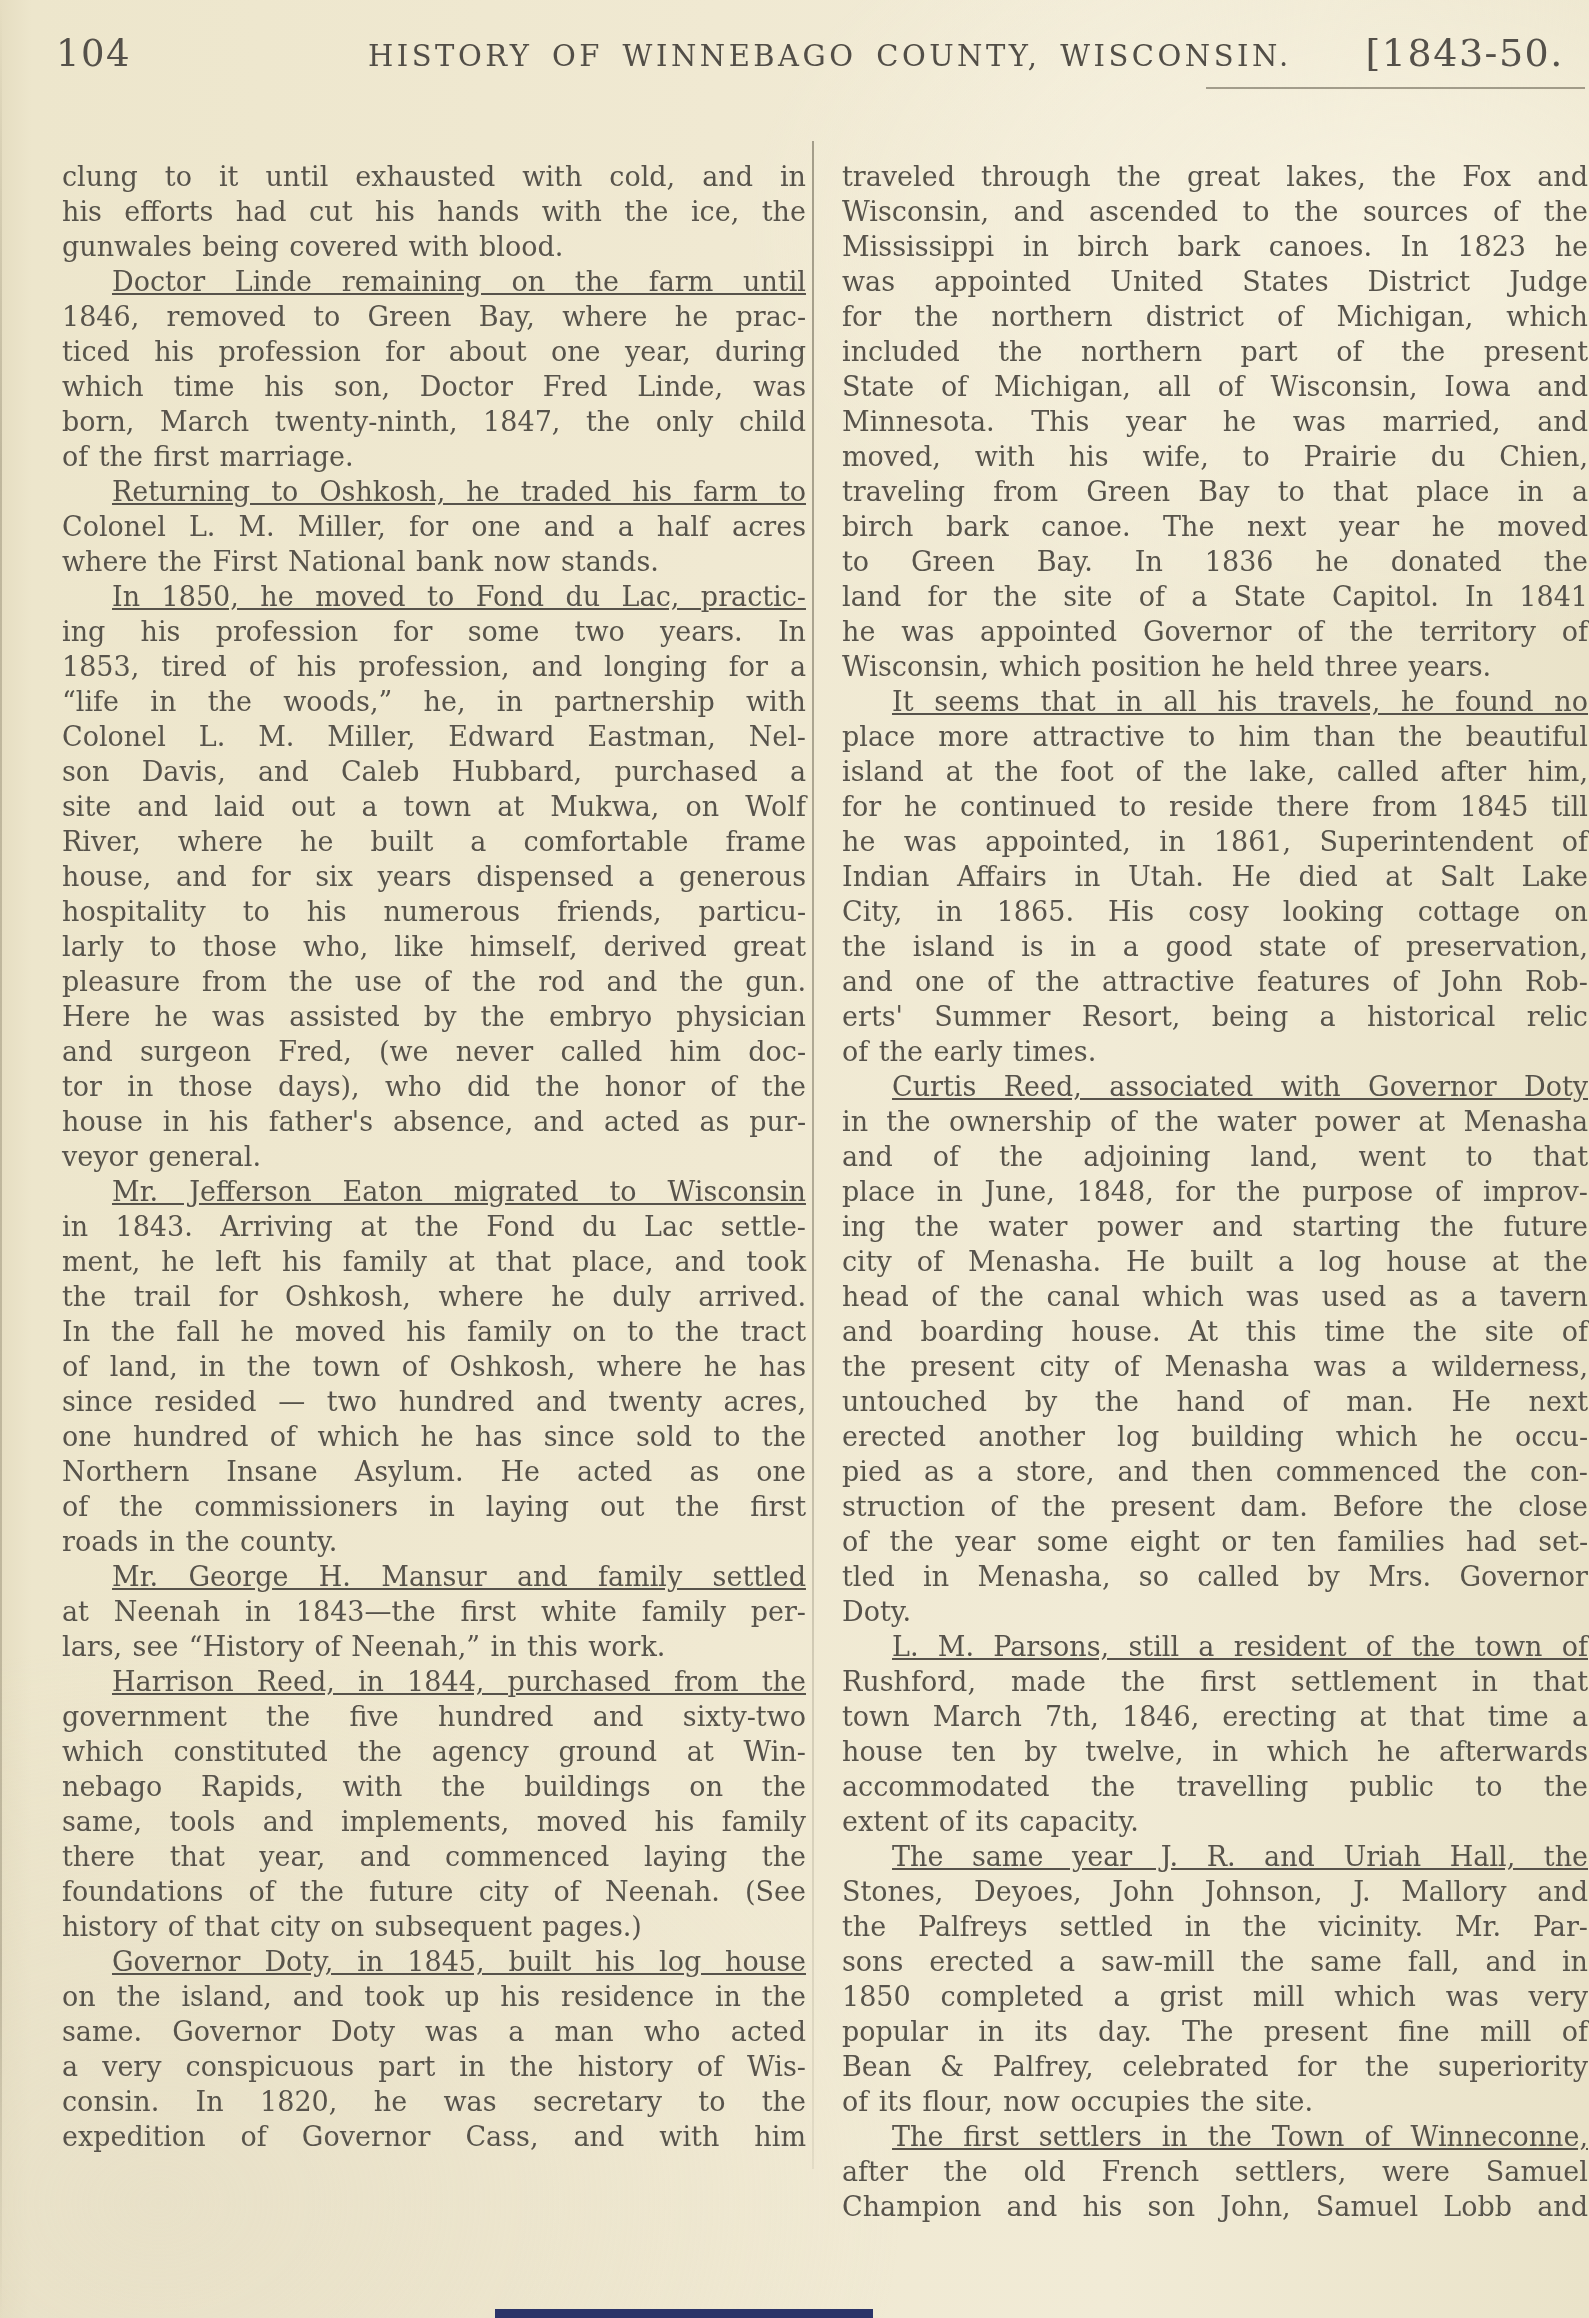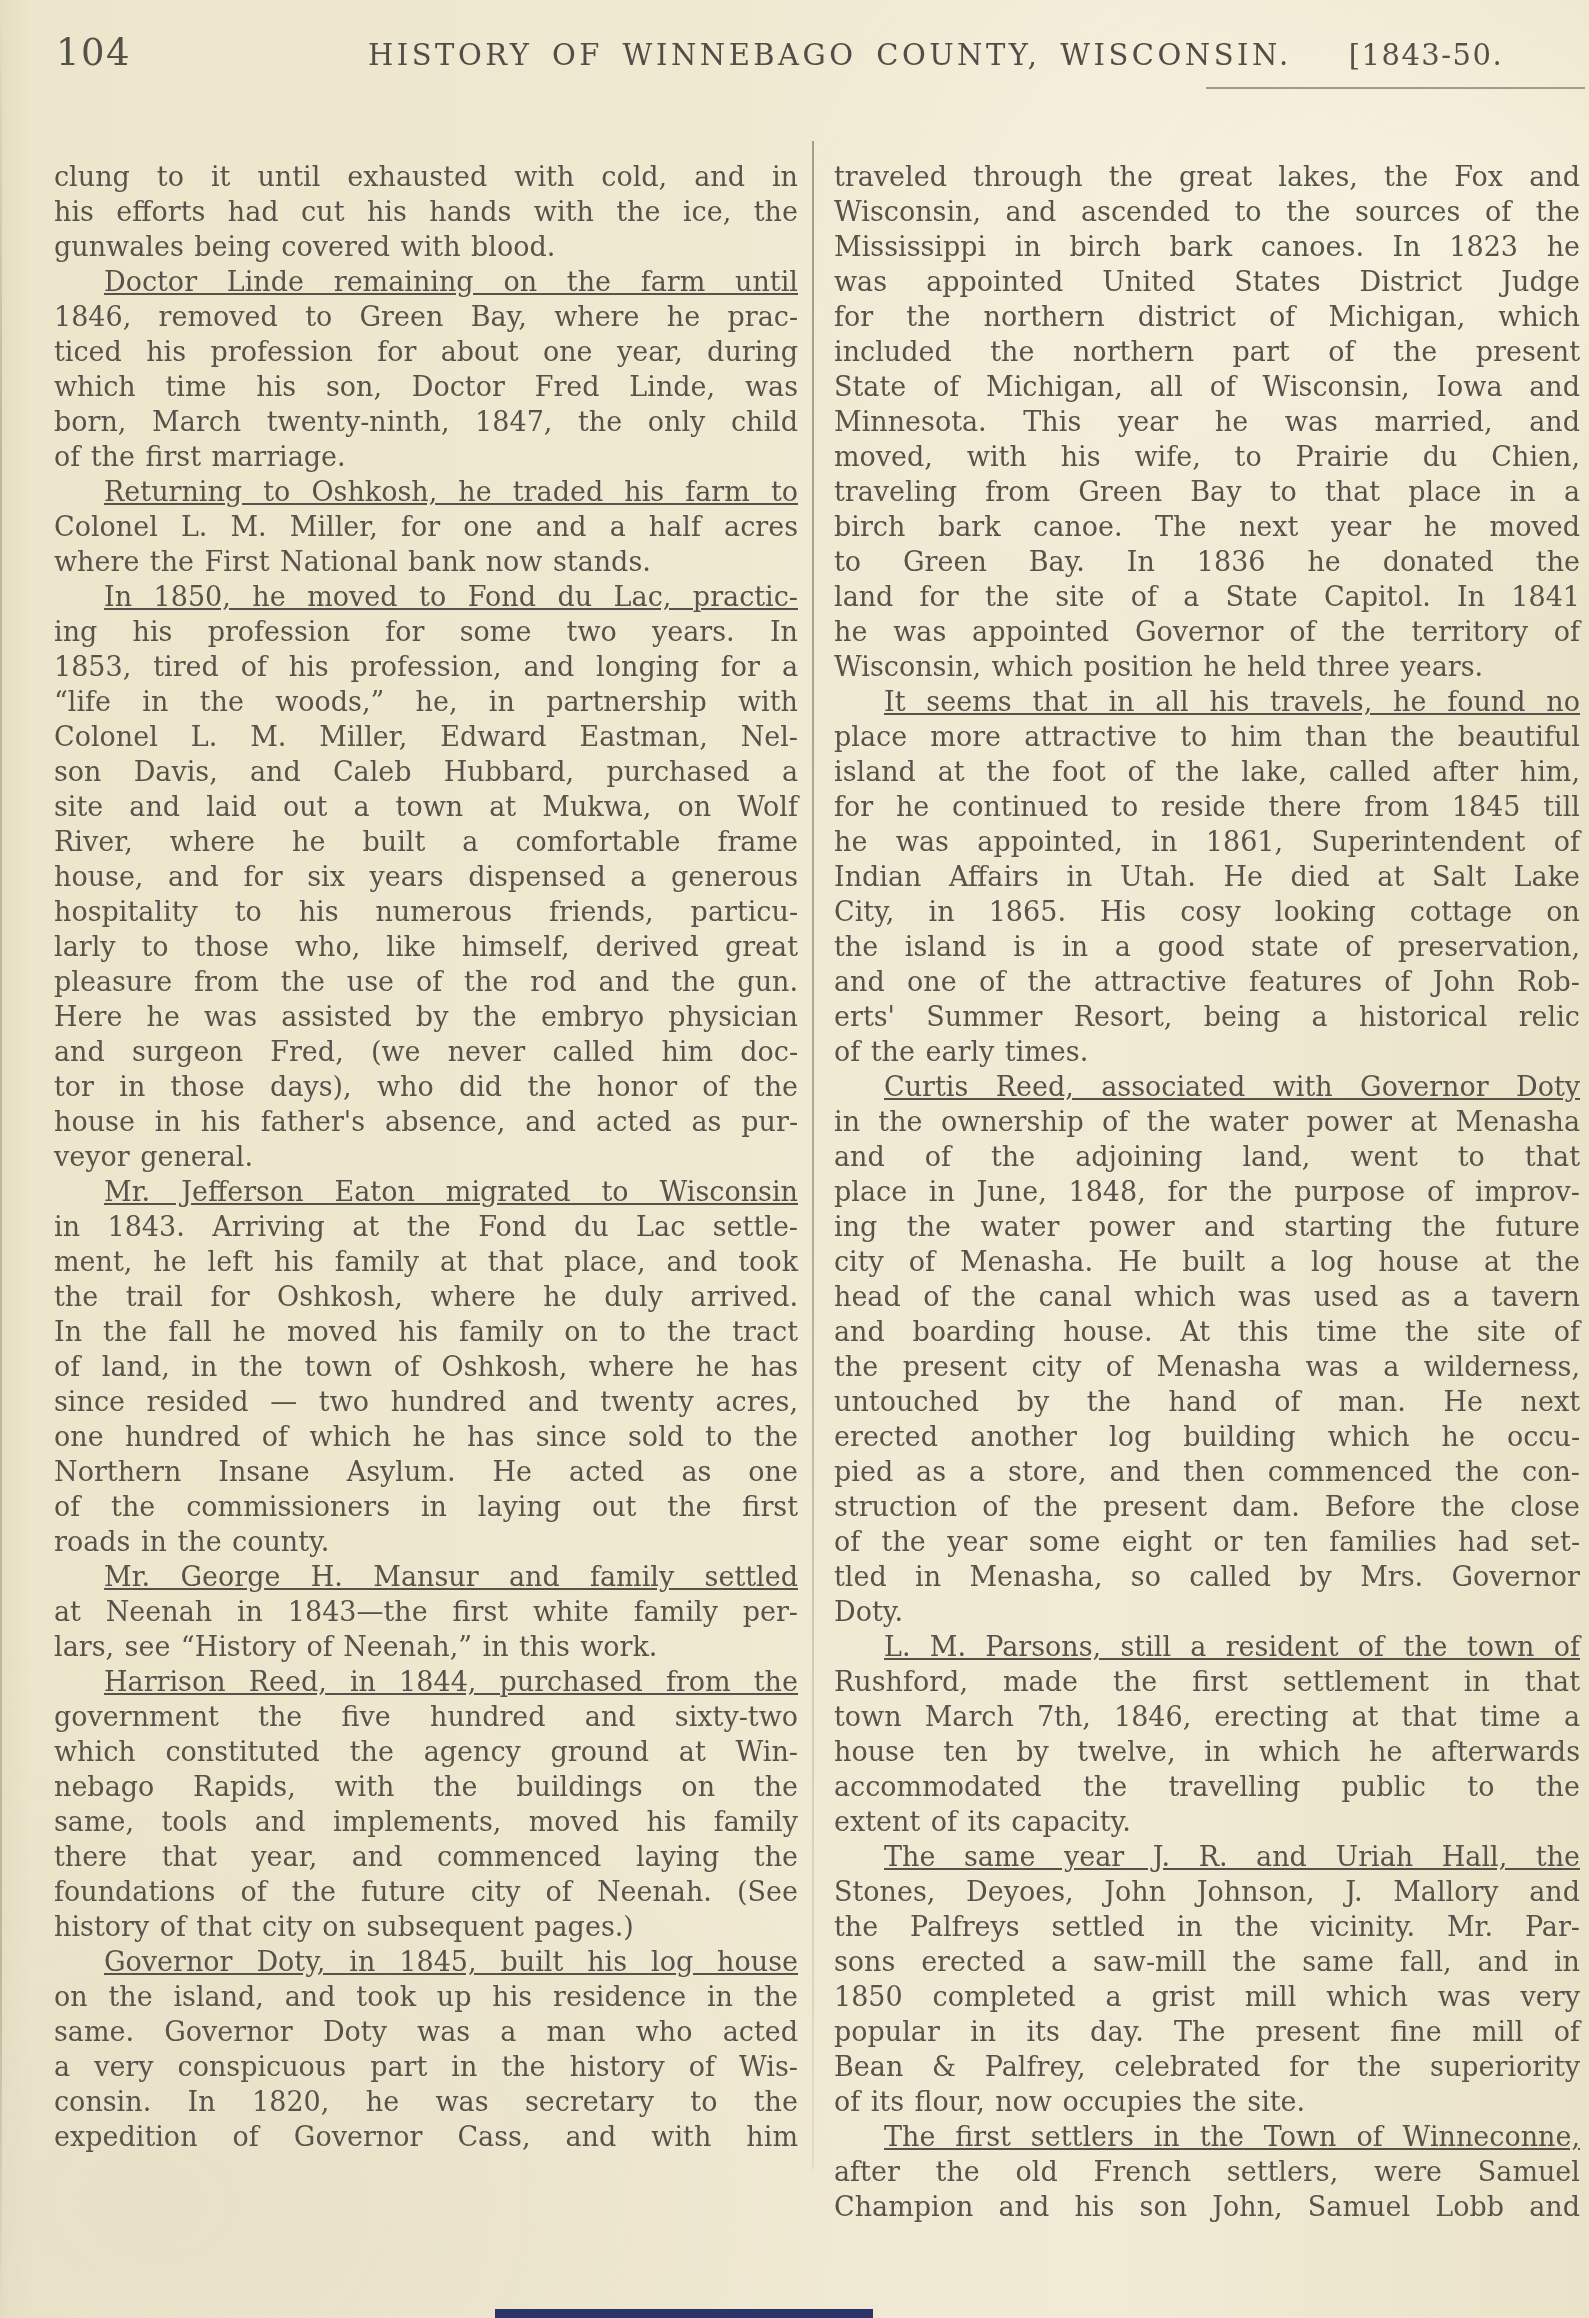--- a/index.html
+++ b/index.html
@@ -25,31 +25,32 @@
   }
   .page-number {
     font-size: 37px; letter-spacing: 1.5px; width: 255px; flex: 0 0 auto;
   }
   .page-title {
     flex: 1 1 auto; text-align: center;
     font-size: 29px; letter-spacing: 3.5px; word-spacing: 7px;
     color: #524e47;
   }
   .page-daterange {
-    flex: 0 0 auto; width: 232px; text-align: left;
-    font-size: 29px; letter-spacing: 1.5px;
+    flex: 0 0 auto; width: 232px; text-align: center;
+    font-size: 38px; letter-spacing: 1.5px;
   }
   .header-rule {
     position: absolute; left: 1206px; width: 379px; top: 87px; height: 1.5px;
     background: rgba(95,89,72,.55);
   }
   .column {
     position: absolute; top: 159px;
     font-size: 27px; line-height: 35px;
     word-spacing: 1.9px;
+    margin-left: 8px;
   }
   .column.left  { left: 54px;  width: 744px; }
   .column.right { left: 834px; width: 746px; }
   .line { text-align: justify; text-align-last: justify; white-space: normal; }
   .line.pend { text-align-last: left; }
   .line.indent { text-indent: 50px; text-decoration: underline; }
   .column-divider {
     position: absolute; left: 812px; top: 141px; width: 1.5px; height: 2028px;
     background: linear-gradient(180deg,
       rgba(100,94,76,.55) 0%, rgba(100,94,76,.45) 55%,

